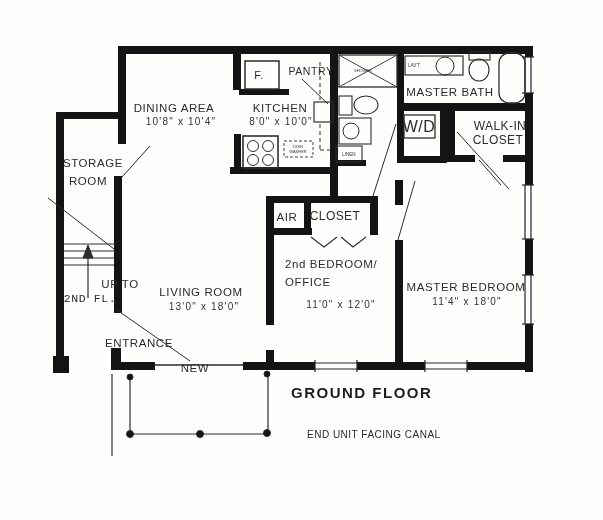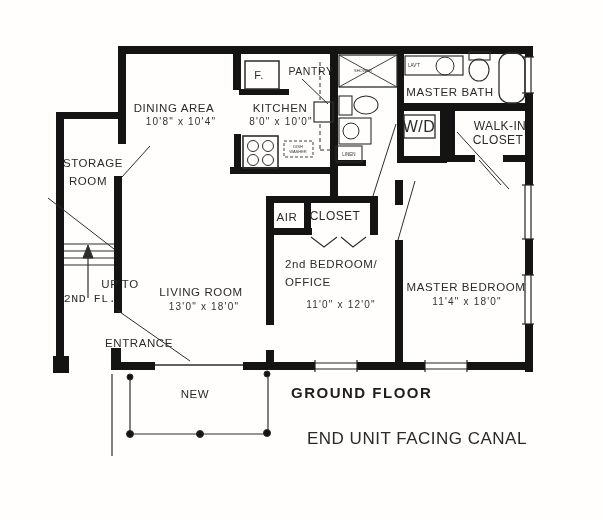--- a/index.html
+++ b/index.html
@@ -8,21 +8,21 @@
   svg{position:absolute;left:0;top:0;}
   .lbl{position:absolute;color:#222;white-space:nowrap;transform:translate(-50%,-50%);
        font-family:"Liberation Sans",sans-serif;}
   .lbl.anchor-left{transform:none;}
   .room{font-size:11.5px;letter-spacing:0.6px;color:#2b2b2b;}
   .dims{font-size:10px;letter-spacing:1.2px;color:#333;}
   .small{font-size:12px;letter-spacing:0.4px;color:#2b2b2b;}
   .tiny{font-size:4.5px;letter-spacing:0;color:#333;line-height:5px;text-align:center;}
   .title-floor{font-size:15px;font-weight:bold;letter-spacing:1.5px;color:#1d1d1d;}
   .title-beds{font-size:22px;letter-spacing:1px;color:#2a2a2a;}
-  .title-note{font-size:17px;letter-spacing:0.5px;color:#2a2a2a;}
+  .title-note{font-size:10px;letter-spacing:0.5px;color:#2a2a2a;}
 </style>
 </head>
 <body>
 
 <div class="stage">
 
   <svg width="603" height="520" viewBox="0 0 603 520">
 
     <g fill="#141414" stroke="none">
       <rect x="118" y="46" width="415" height="8"></rect>
@@ -207,18 +207,18 @@
   <div class="lbl small" style="left:335px;top:216px;">CLOSET</div>
 
   <div class="lbl small" style="left:259px;top:75px;font-size:11px;">F.</div>
 
   <div class="lbl tiny" style="left:414px;top:65px;">LAV'T</div>
   <div class="lbl tiny" style="left:363px;top:70px;font-size:4px;">SHOWER</div>
   <div class="lbl tiny" style="left:349px;top:154px;">LINEN</div>
   <div class="lbl tiny" style="left:298px;top:146px;font-size:4px;">DISH</div>
   <div class="lbl tiny" style="left:298px;top:151px;font-size:4px;">WASHER</div>
 
-  <div class="lbl room" style="left:195px;top:394px;">NEW</div>
+  <div class="lbl room" style="left:195px;top:368px;">NEW</div>
 
   <div class="lbl title-floor anchor-left" style="left:291px;top:384px;">GROUND FLOOR</div>
   <div class="lbl title-note anchor-left" style="left:307px;top:429px;">END UNIT FACING CANAL</div>
 
 </div>
 
 </body></html>

